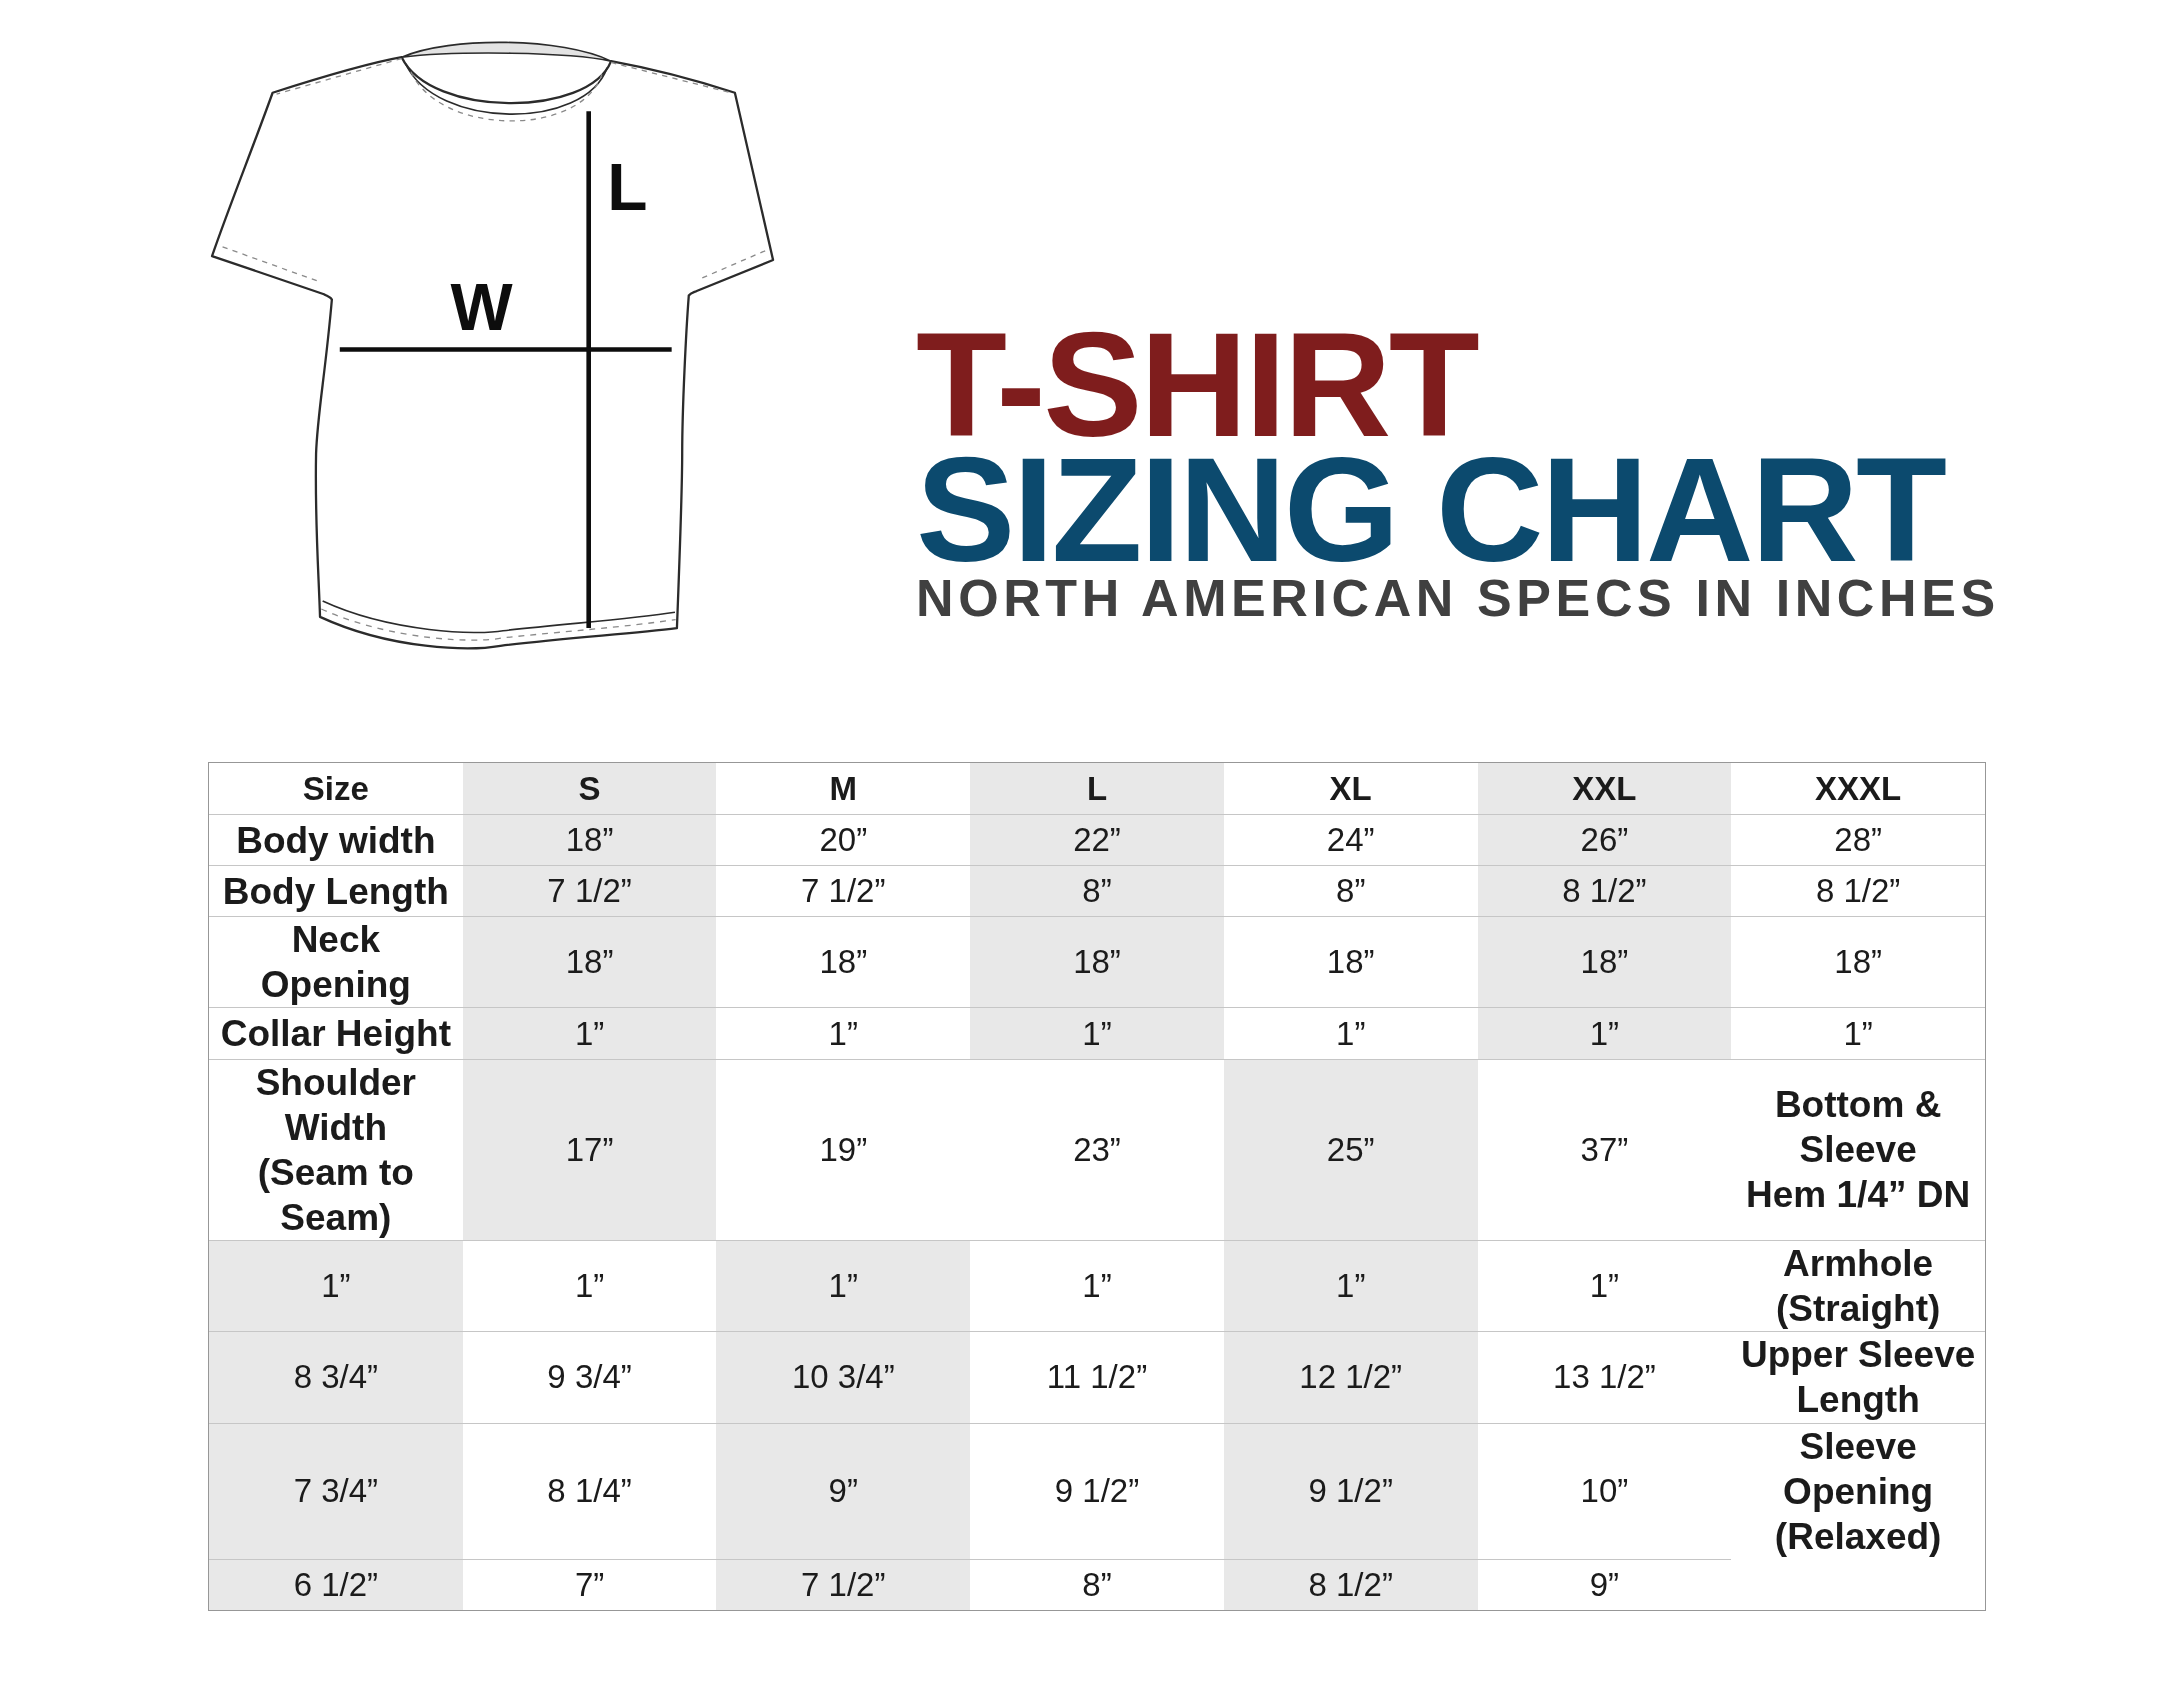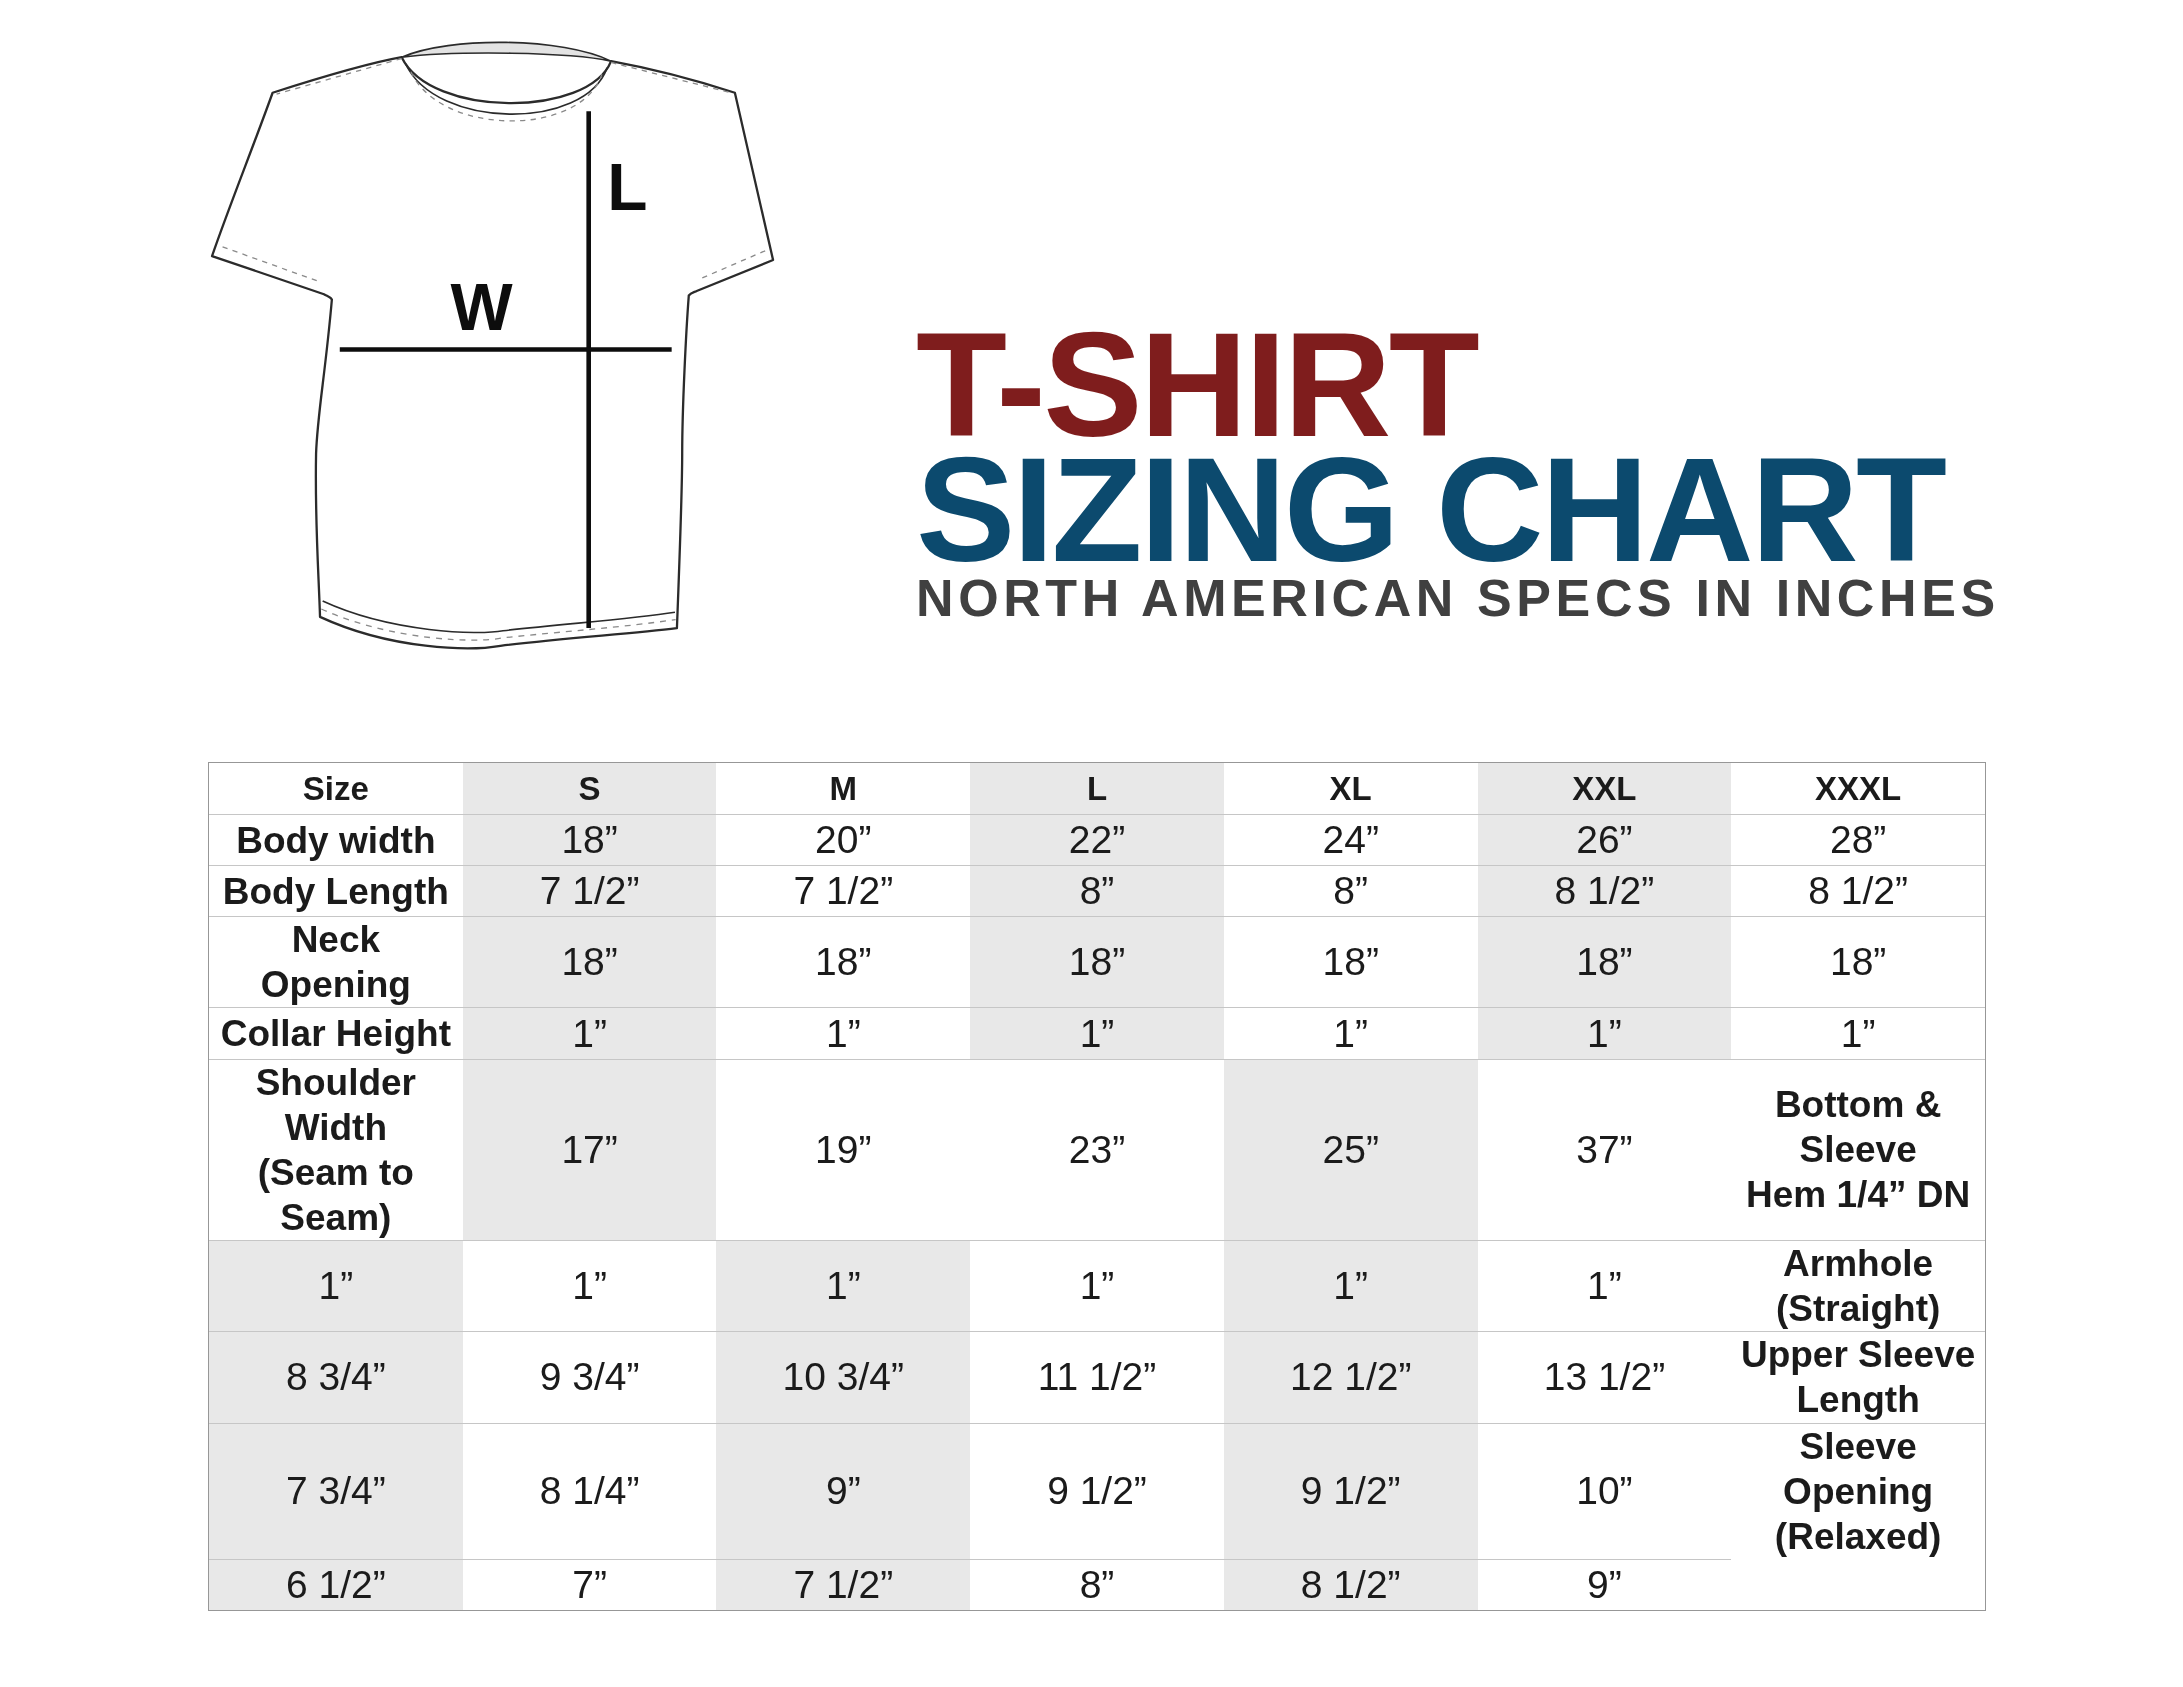--- a/index.html
+++ b/index.html
@@ -57,21 +57,21 @@
     align-items: center;
     justify-content: center;
     text-align: center;
     box-sizing: border-box;
     padding: 0 5.3px;
   }
   .cell.shaded { background: #e8e8e8; }
   .cell.row-line { border-top: 1.3px solid #c6c6c6; }
   .cell.header { font-weight: bold; font-size: 33px; }
   .cell.rowlabel { font-weight: bold; font-size: 37px; line-height: 1.22; white-space: pre-line; }
-  .cell.value { font-size: 39px; font-weight: normal; }
+  .cell.value { font-size: 33px; font-weight: normal; }
 </style>
 </head>
 <body>
 
 <div class="page">
 
   <svg class="diagram" viewBox="0 0 920 1060">
 
     <path d="M 316 58
          C 260 68, 170 96, 120 112

